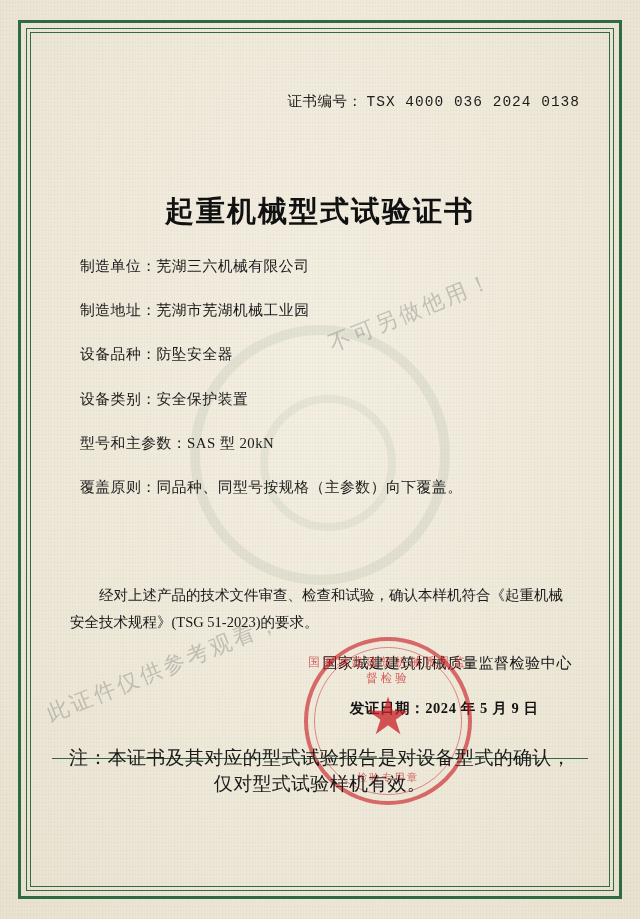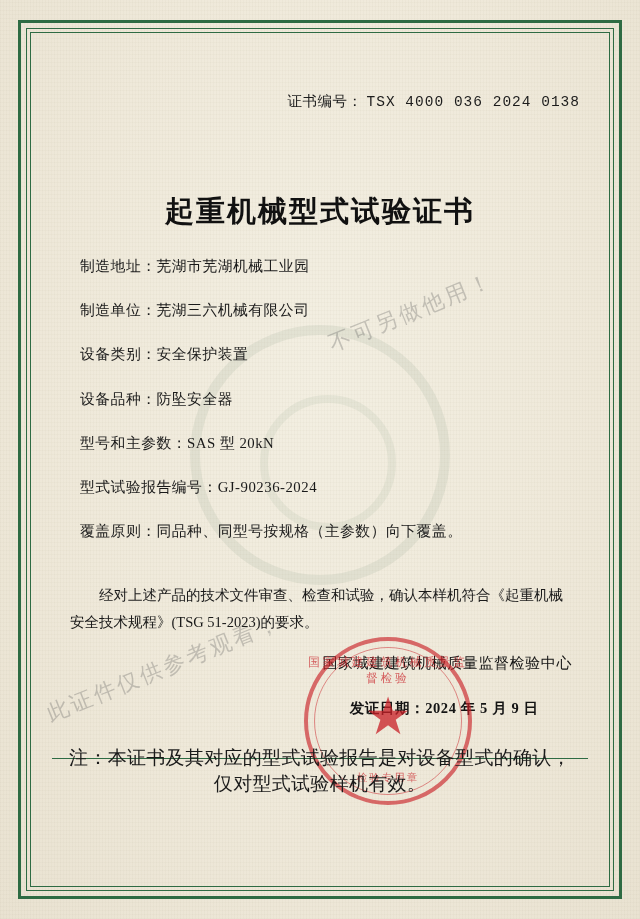--- a/index.html
+++ b/index.html
@@ -273,36 +273,33 @@
   <div id="content">
 
     <div id="cert-number">
       <span class="label">证书编号：</span><span class="value">TSX 4000 036 2024 0138</span>
     </div>
 
     <div id="doc-title">起重机械型式试验证书</div>
 
     <div id="fields">
       <div class="field-row">
+        <span class="field-label">制造单位：</span><span class="field-value">芜湖三六机械有限公司</span>
+      </div>
+      <div class="field-row">
         <span class="field-label">制造地址：</span><span class="field-value">芜湖市芜湖机械工业园</span>
       </div>
       <div class="field-row">
-        <span class="field-label">制造单位：</span><span class="field-value">芜湖三六机械有限公司</span>
+        <span class="field-label">设备品种：</span><span class="field-value">防坠安全器</span>
       </div>
       <div class="field-row">
         <span class="field-label">设备类别：</span><span class="field-value">安全保护装置</span>
       </div>
       <div class="field-row">
-        <span class="field-label">设备品种：</span><span class="field-value">防坠安全器</span>
-      </div>
-      <div class="field-row">
         <span class="field-label">型号和主参数：</span><span class="field-value">SAS 型 20kN</span>
-      </div>
-      <div class="field-row">
-        <span class="field-label">型式试验报告编号：</span><span class="field-value">GJ-90236-2024</span>
       </div>
       <div class="field-row">
         <span class="field-label">覆盖原则：</span><span class="field-value">同品种、同型号按规格（主参数）向下覆盖。</span>
       </div>
     </div>
 
     <div id="statement">经对上述产品的技术文件审查、检查和试验，确认本样机符合《起重机械安全技术规程》(TSG 51-2023)的要求。</div>
 
     <div id="issuer-block">
       <div id="issuer-name">国家城建建筑机械质量监督检验中心</div>

